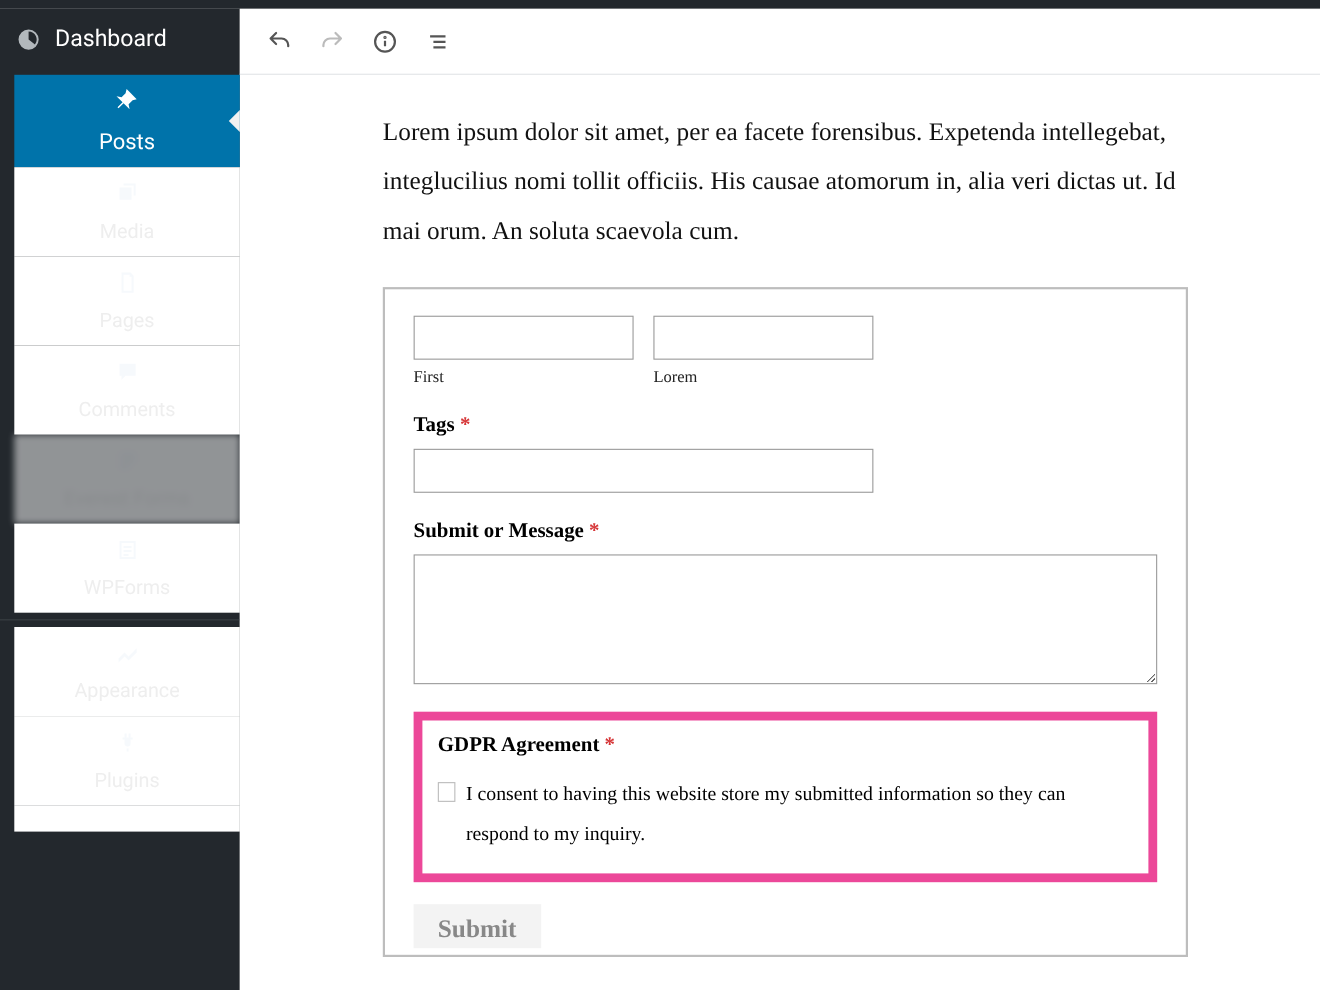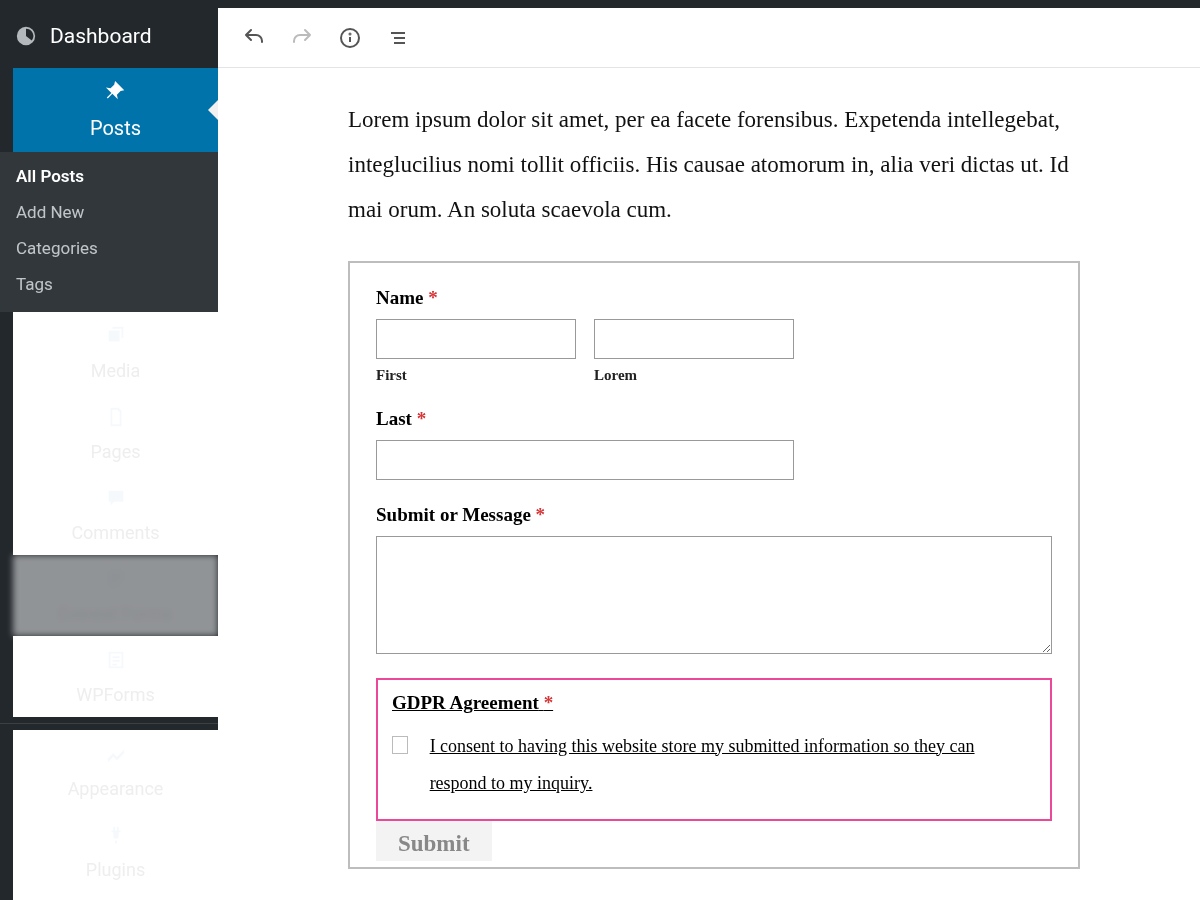--- a/index.html
+++ b/index.html
@@ -159,21 +159,20 @@
       height: 40px;
       border: 1px solid #999;
       padding: 6px 8px;
       font-size: 16px;
       font-family: Georgia, serif;
     }
     .sublabel {
       font-size: 15px;
       color: #222;
       margin-top: 8px;
-      font-weight: bold;
     }
     .email-input {
       width: 418px;
       height: 40px;
       border: 1px solid #999;
       padding: 6px 8px;
       font-size: 16px;
       margin-bottom: 24px;
       font-family: Georgia, serif;
     }
@@ -181,35 +180,35 @@
       width: 100%;
       height: 118px;
       border: 1px solid #999;
       padding: 6px 8px;
       font-size: 16px;
       resize: both;
       margin-bottom: 20px;
       font-family: Georgia, serif;
     }
     .gdpr-box {
-      border: 2px solid #ec4899;
+      border: 8px solid #ec4899;
       padding: 12px 14px 16px 14px;
-      text-decoration: underline;
+      margin-bottom: 20px;
     }
     .gdpr-title {
       font-weight: bold;
       font-size: 19px;
       margin-bottom: 14px;
     }
     .gdpr-consent {
       font-size: 18px;
       line-height: 2.1;
       display: flex;
       align-items: flex-start;
-      gap: 22px;
+      gap: 10px;
     }
     .gdpr-consent input[type="checkbox"] {
       width: 18px;
       height: 18px;
       margin-top: 8px;
       border: 1px solid #bbb;
       appearance: none;
       background: #fff;
     }
     .submit-btn {
@@ -240,26 +239,20 @@
 
     <div class="sidebar-item main active">
       <span class="icon">
         <svg viewBox="0 0 24 24">
             <path d="M14 3l7 7-4 1-4 4 1 5-6-6-5 5-1-1 5-5-6-6 5 1 4-4 1-4z"></path>
           </svg>
       </span>
       <span>Posts</span>
     </div>
 
-    <div class="submenu">
-      <div class="submenu-item current">All Posts</div>
-      <div class="submenu-item">Add New</div>
-      <div class="submenu-item">Categories</div>
-      <div class="submenu-item">Tags</div>
-    </div>
 
     <div class="sidebar-item main">
       <span class="icon">
         <svg viewBox="0 0 24 24">
             <path d="M4 6h12v12H4z M8 2h12v12h-2V4H8z"></path>
           </svg>
       </span>
       <span>Media</span>
     </div>
 
@@ -351,37 +344,33 @@
             <line x1="8" y1="12" x2="19" y2="12"></line>
             <line x1="8" y1="17" x2="19" y2="17"></line>
           </svg>
       </div>
     </div>
 
     <div class="editor-body">
       <p class="paragraph">Lorem ipsum dolor sit amet, per ea facete forensibus. Expetenda intellegebat, integlucilius nomi tollit officiis. His causae atomorum in, alia veri dictas ut. Id mai orum. An soluta scaevola cum.</p>
 
       <div class="form-block">
-        <div class="field-label">
-          <span>Name</span>
-          <span class="req">*</span>
-        </div>
         <div class="name-row">
           <div class="name-col">
             <input type="text" style="">
             <span class="sublabel">First</span>
           </div>
           <div class="name-col">
             <input type="text" style="">
             <span class="sublabel">Lorem</span>
           </div>
         </div>
 
         <div class="field-label">
-          <span>Last</span>
+          <span>Tags</span>
           <span class="req">*</span>
         </div>
         <input type="text" class="email-input" style="">
 
         <div class="field-label">
           <span>Submit or Message</span>
           <span class="req">*</span>
         </div>
         <textarea class="textarea" style=""></textarea>
 

